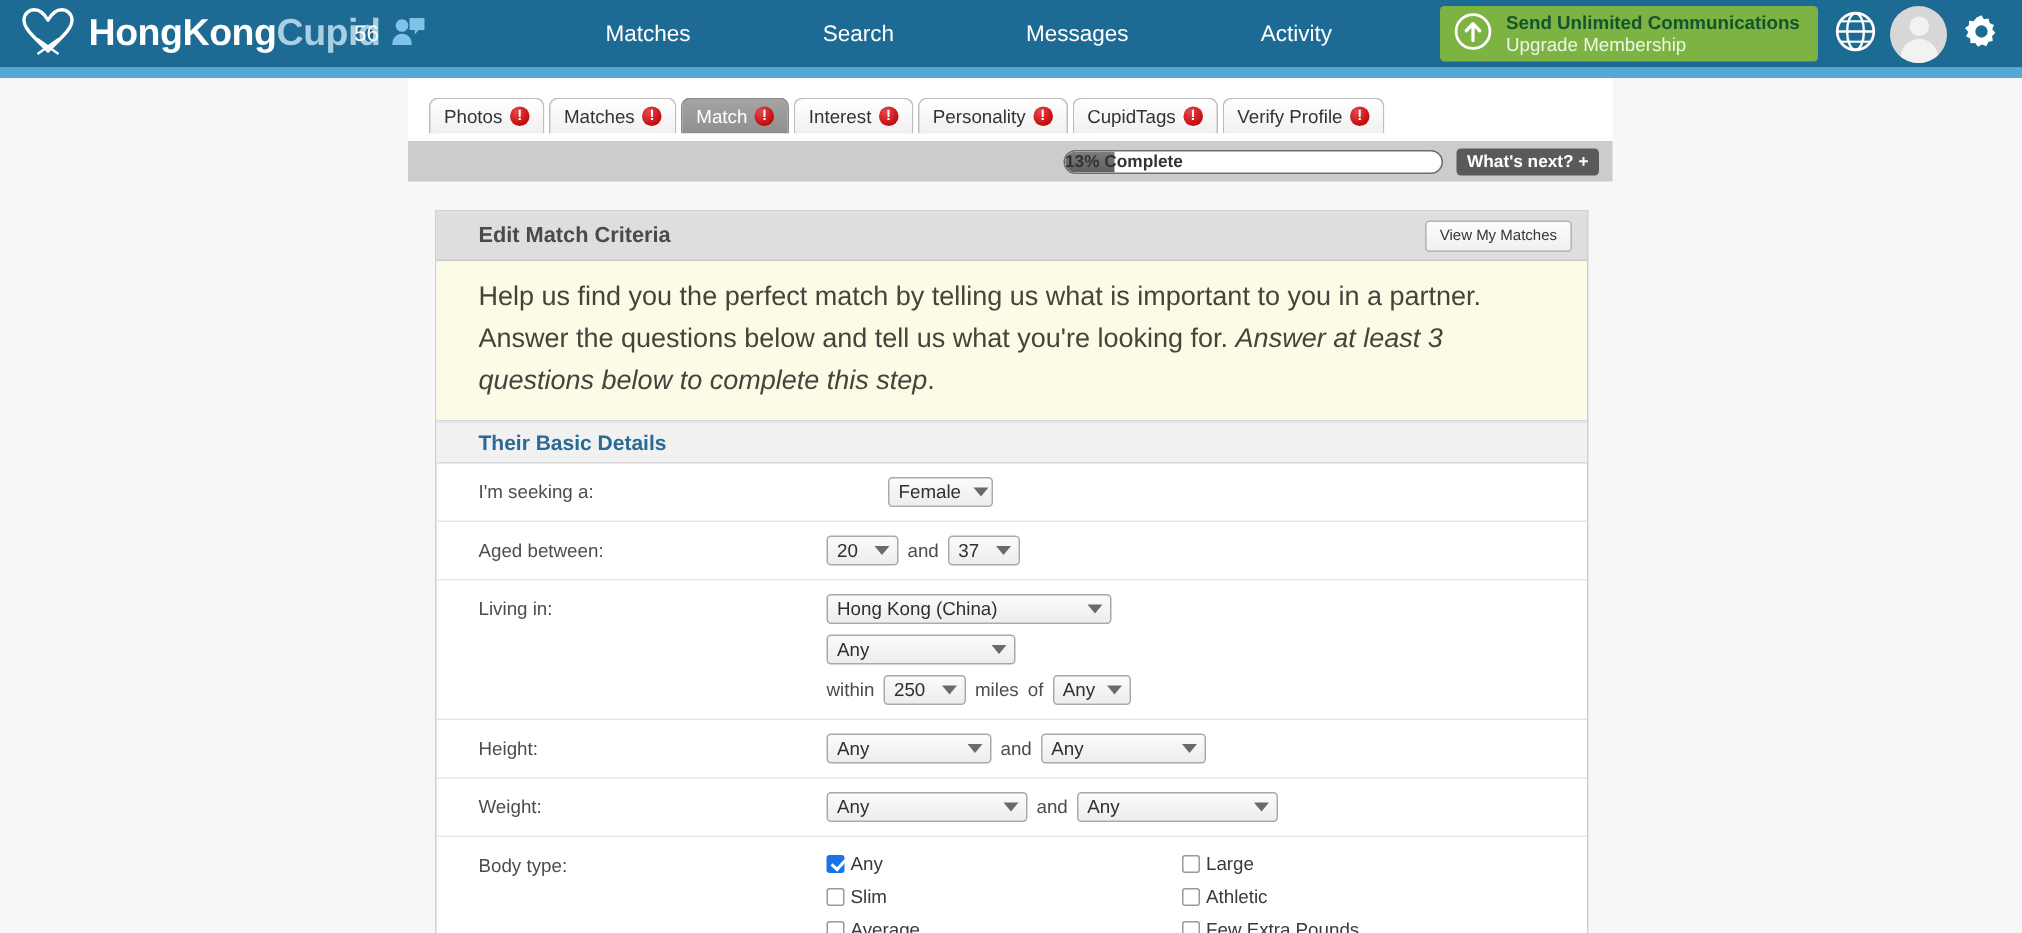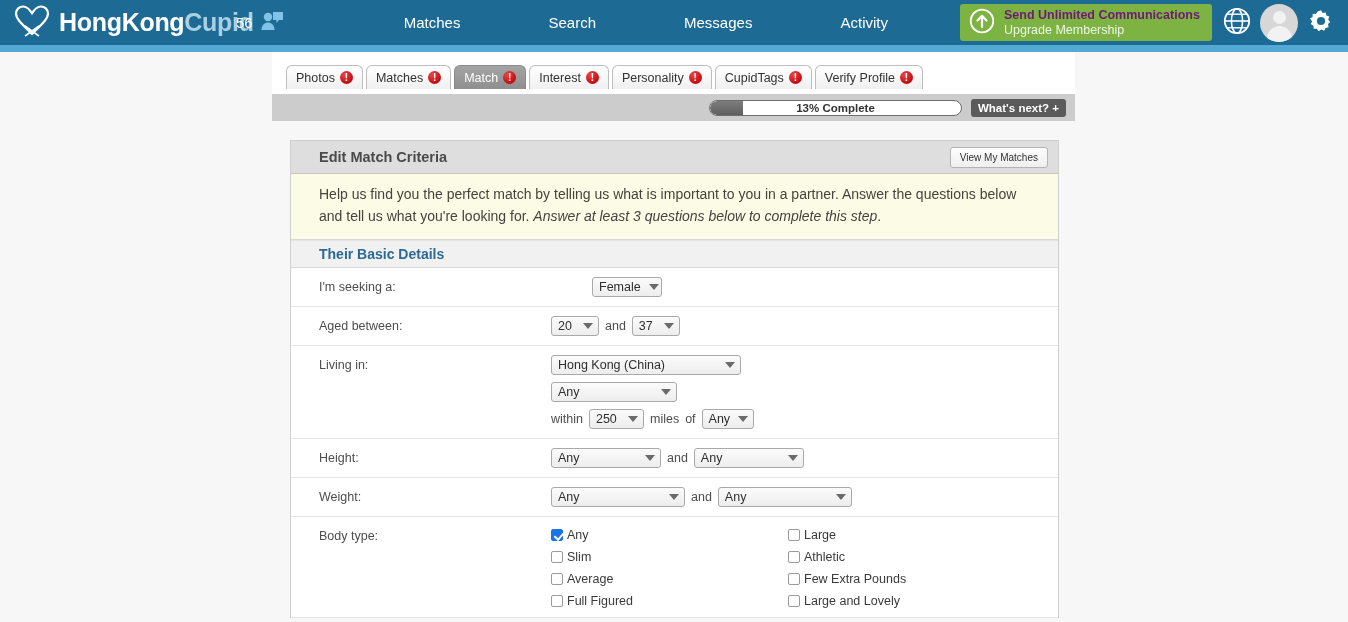--- a/index.html
+++ b/index.html
@@ -68,21 +68,21 @@
     background: #7cb342;
     border-radius: 3px;
     display: flex;
     align-items: center;
     padding: 0 9px;
     gap: 9px;
     margin-right: 10px;
   }
   .upgrade-text { line-height: 1.15; }
   .upgrade-title {
-    color: #701a75; font-size: 12.5px; font-weight: bold;
+    color: #14532d; font-size: 12.5px; font-weight: bold;
     display: block; white-space: nowrap;
   }
   .upgrade-sub {
     color: #eef6e5; font-size: 12.5px; display: block; white-space: nowrap;
   }
 
   .hdr-icons { flex: none; display: flex; align-items: center; gap: 8px; padding-right: 12px; }
   .avatar-circle {
     width: 38px; height: 38px; border-radius: 50%;
     background: #d7d7d7;
@@ -169,21 +169,21 @@
     overflow: hidden;
   }
   .progress-fill {
     position: absolute; left: 0; top: 0; bottom: 0;
     width: 13%;
     background: linear-gradient(to bottom, #7d7d7d 0%, #5e5e5e 100%);
     border-radius: 8px 0 0 8px;
   }
   .progress-label {
     position: absolute; left: 0; right: 0; top: 0;
-    text-align: center;
+    text-align: left;
     font-size: 11.5px;
     font-weight: bold;
     color: #333;
     line-height: 14px;
   }
   .whatsnext {
     background: #5a5a5a;
     color: #ffffff;
     font-size: 11.5px;
     font-weight: bold;
@@ -220,21 +220,21 @@
     font-size: 10px;
     color: #333;
     padding: 4px 9px;
     cursor: pointer;
     white-space: nowrap;
   }
   .helpbox {
     background: #fcfbe6;
     border-bottom: 1px solid #d8d8d8;
     padding: 10px 28px 12px 28px;
-    font-size: 14px;
+    font-size: 18px;
     color: #45443c;
     line-height: 1.55;
   }
   .helpbox em { font-style: italic; }
 
   .section-head {
     background: #f1f1f1;
     border-bottom: 1px solid #d9d9d9;
     border-top: 1px solid #e4e4e4;
     height: 28px;

